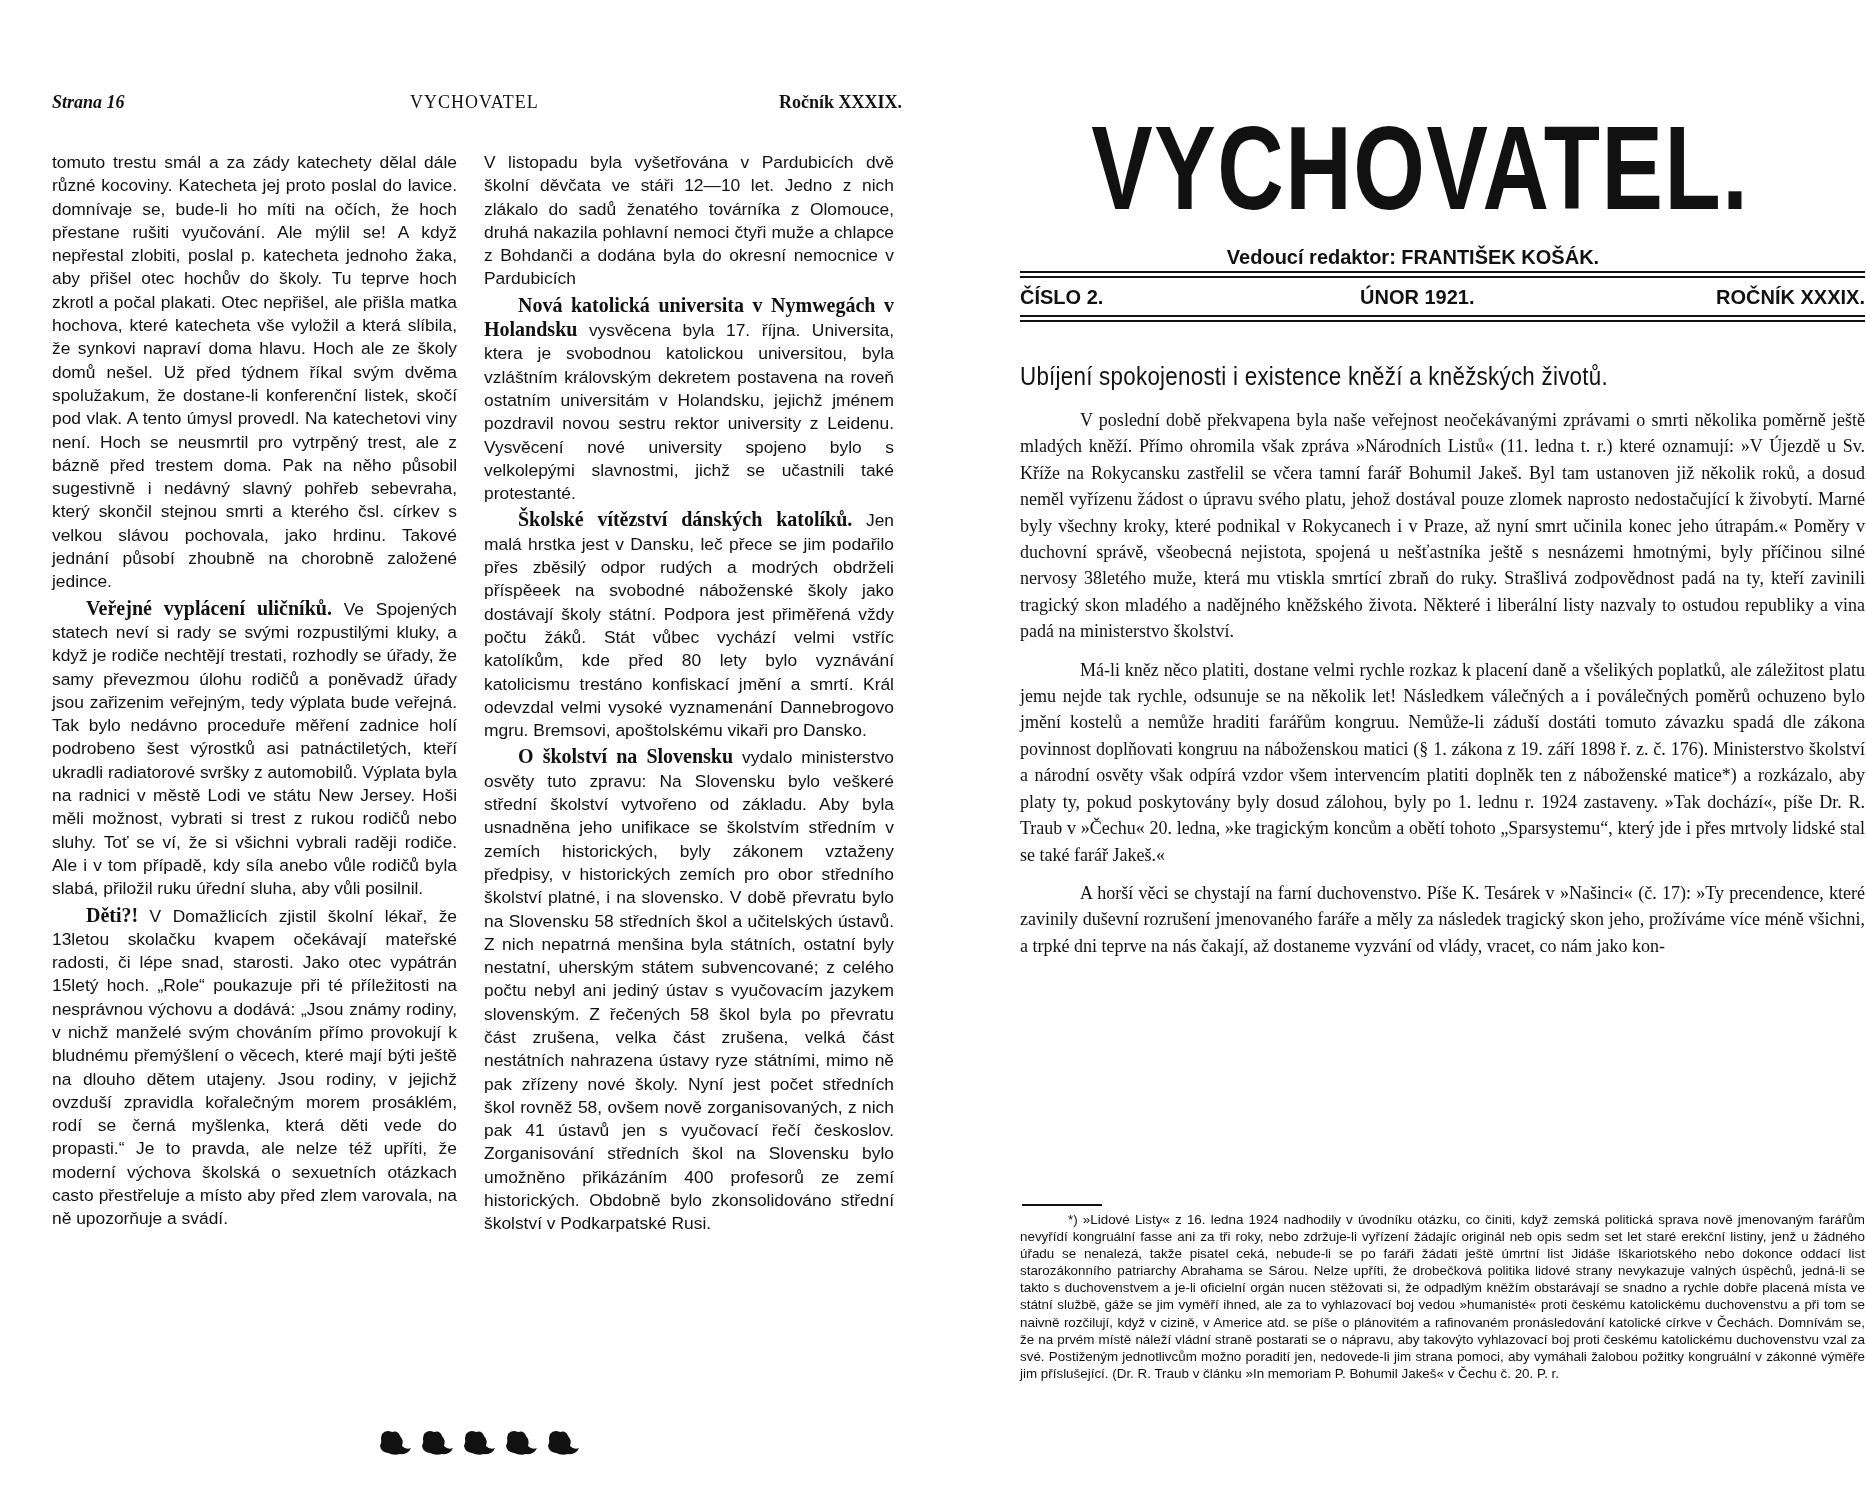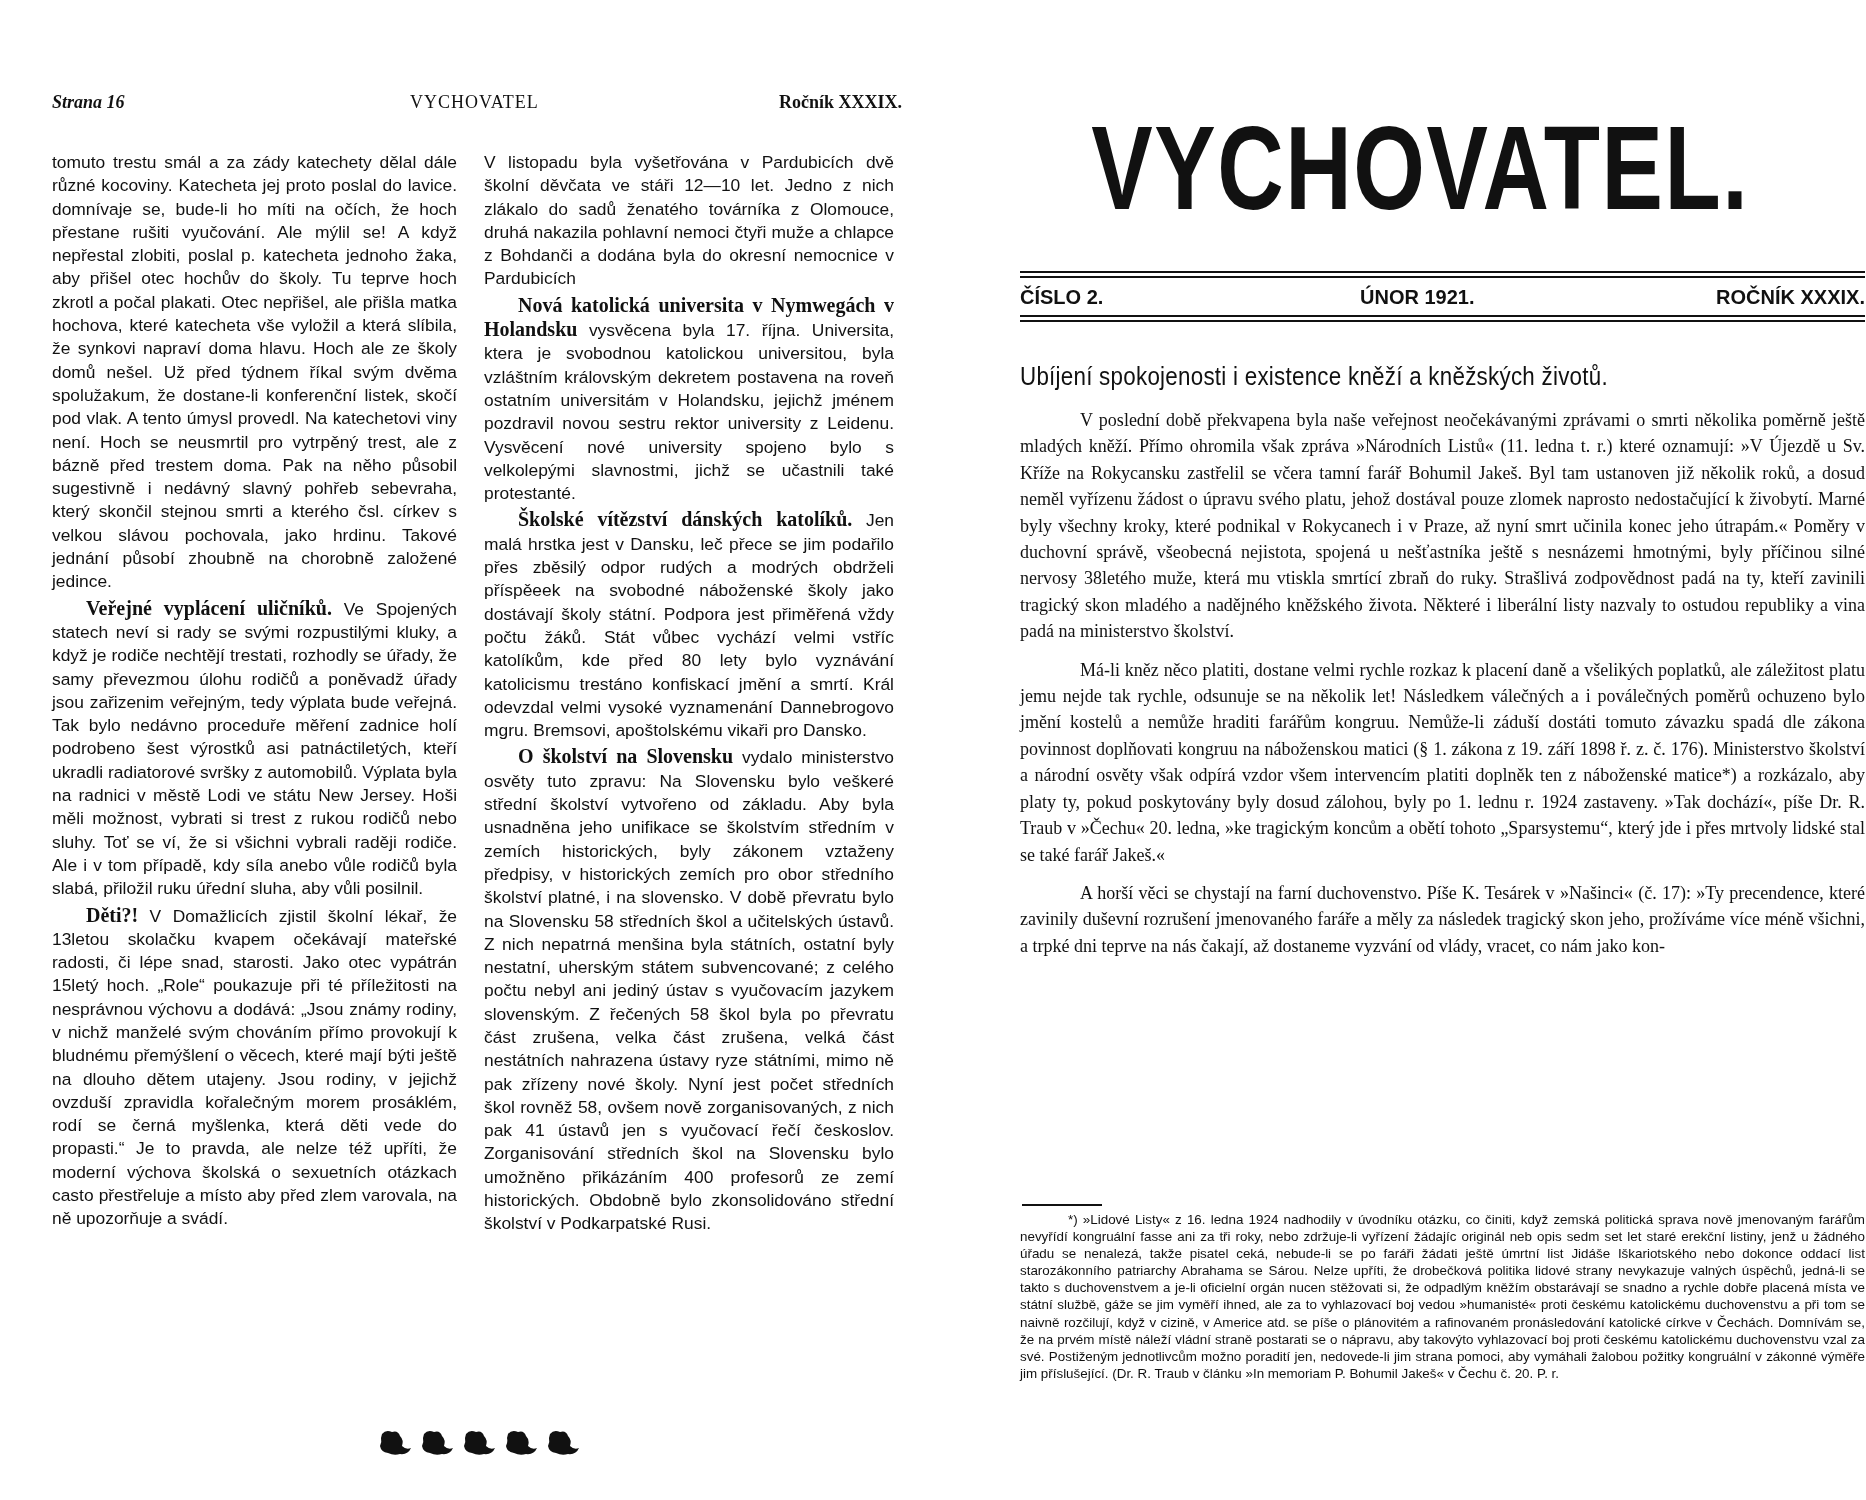--- a/index.html
+++ b/index.html
@@ -101,20 +101,21 @@
         <path d="M4 6 Q8 1 14 4 Q20 2 22 8 Q26 12 24 18 Q28 22 33 20 Q30 27 22 26 Q16 28 10 25 Q3 24 2 18 Q4 14 3 10 Z" fill="#111"></path>
       </svg>
     <svg class="orn" viewBox="0 0 34 30">
         <path d="M4 6 Q8 1 14 4 Q20 2 22 8 Q26 12 24 18 Q28 22 33 20 Q30 27 22 26 Q16 28 10 25 Q3 24 2 18 Q4 14 3 10 Z" fill="#111"></path>
       </svg>
   </div>
 </div>
 
 <div class="page" id="right-page">
   <div class="masthead-title">VYCHOVATEL.</div>
+  <div class="editor">Vedoucí redaktor: FRANTIŠEK KOŠÁK.</div>
 
   <div class="double-rule" style="top:258px; left:60px; width:845px;">
       <div></div>
       <div></div>
     </div>
   <div class="issue-line" style="left:60px; width:845px;">
     <span style="left:0;">ČÍSLO 2.</span>
     <span style="left:340px;">ÚNOR 1921.</span>
     <span style="right:0;">ROČNÍK XXXIX.</span>
   </div>

